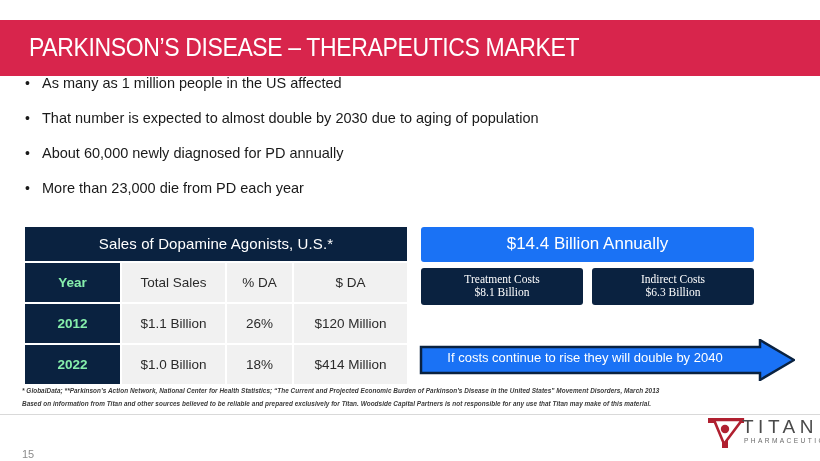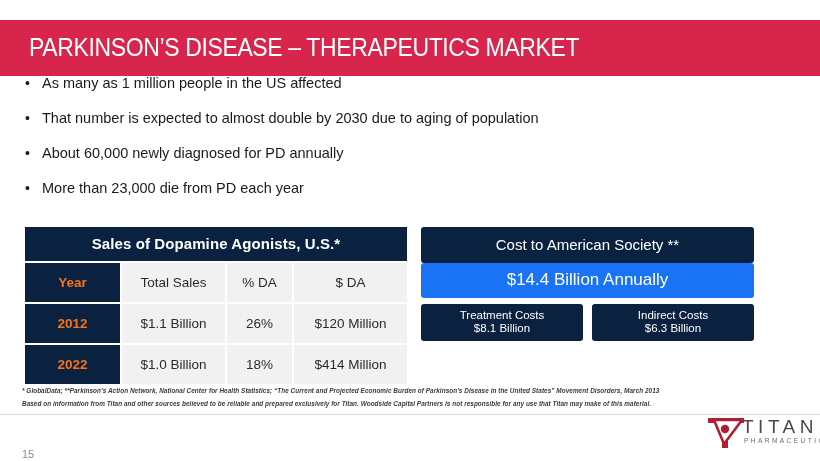--- a/index.html
+++ b/index.html
@@ -68,42 +68,42 @@
   
   #sales-table {
     position: absolute;
     left: 25px;
     top: 227px;
     width: 382px;
   }
   #sales-title {
     background: #0a2240;
     color: #ffffff;
-    font-weight: bold;
+    font-weight: normal;
     font-size: 15px;
     text-align: center;
     padding: 8px 0 9px 0;
     letter-spacing: 0.1px;
   }
   .trow {
     display: flex;
     margin-top: 2px;
   }
   .tcell {
     background: #f1f1f1;
     color: #2b2b2b;
     font-size: 13.5px;
     text-align: center;
     padding: 12px 0;
     margin-left: 2px;
     white-space: nowrap;
   }
   .tcell.first {
     background: #0a2240;
-    color: #f97316;
+    color: #86efac;
     font-weight: bold;
     margin-left: 0;
   }
   .c0 { width: 96px; }
   .c1 { width: 104px; }
   .c2 { width: 66px; }
   .c3 { width: 114px; }
 
   
   #cost-panel {
@@ -125,20 +125,21 @@
     color: #ffffff;
     font-size: 17px;
     text-align: center;
     padding: 7px 0 8px 0;
     border-radius: 3px;
   }
   #cost-split {
     display: flex;
     margin-top: 6px;
     gap: 9px;
+    font-family: Liberation Serif, serif;
   }
   .split-box {
     flex: 1;
     background: #0a2240;
     color: #ffffff;
     font-size: 11.5px;
     text-align: center;
     padding: 5px 0 6px 0;
     border-radius: 3px;
     line-height: 13px;
@@ -268,34 +269,39 @@
 
     <div class="trow">
       <div class="tcell first c0">2022</div>
       <div class="tcell c1">$1.0 Billion</div>
       <div class="tcell c2">18%</div>
       <div class="tcell c3">$414 Million</div>
     </div>
   </div>
 
   <div id="cost-panel">
-    <div id="cost-title">Cost to American Society **</div>
     <div id="cost-amount">$14.4 Billion Annually</div>
     <div id="cost-split">
       <div class="split-box">
         <div>Treatment Costs</div>
         <div>$8.1 Billion</div>
       </div>
       <div class="split-box">
         <div>Indirect Costs</div>
         <div>$6.3 Billion</div>
       </div>
     </div>
   </div>
 
+  <div id="arrow-wrap">
+    <svg id="arrow-svg" width="380" height="42" viewBox="0 0 380 42">
+      <polygon points="6,8 345,8 345,1 379,21 345,41 345,34 6,34" fill="#1a72f5" stroke="#0a2240" stroke-width="2.5"></polygon>
+    </svg>
+    <div id="arrow-label">If costs continue to rise they will double by 2040</div>
+  </div>
 
   <div class="footnote" id="footnote-1">* GlobalData;  **Parkinson’s Action Network, National Center for Health Statistics;  “The Current and Projected Economic Burden of Parkinson’s Disease in the United States” Movement Disorders, March 2013</div>
   <div class="footnote" id="footnote-2">Based on information from Titan and other sources believed to be reliable and prepared exclusively for Titan.  Woodside Capital Partners is not responsible for any use that Titan may make of this material.</div>
 
   <div id="bottom-rule"></div>
   <div id="page-number">15</div>
 
   <div id="logo">
     <svg width="44" height="38" viewBox="0 0 44 38">
       <polygon points="6,4 42,4 42,9 26,9 26,34 20,34 20,9 6,9" fill="#b02030"></polygon>

